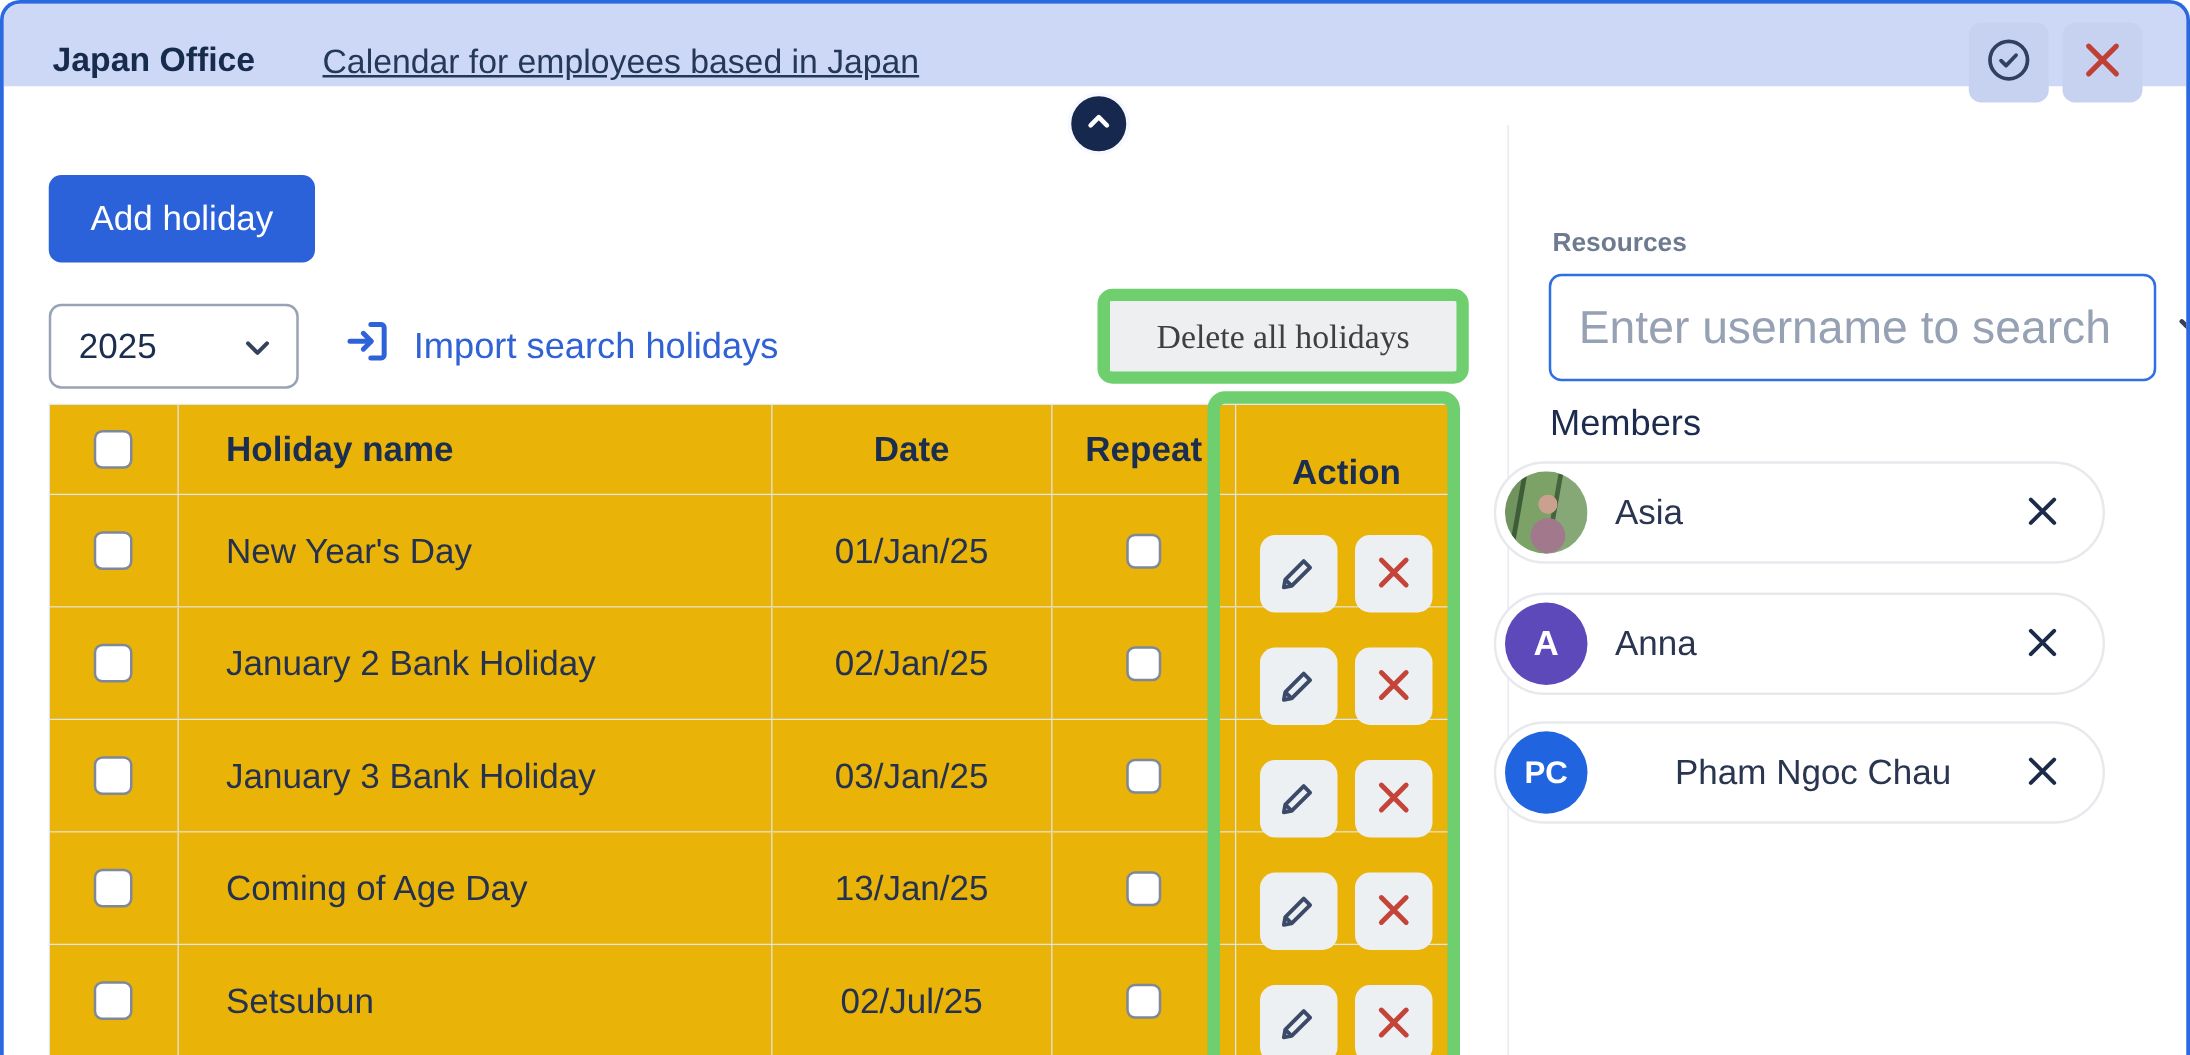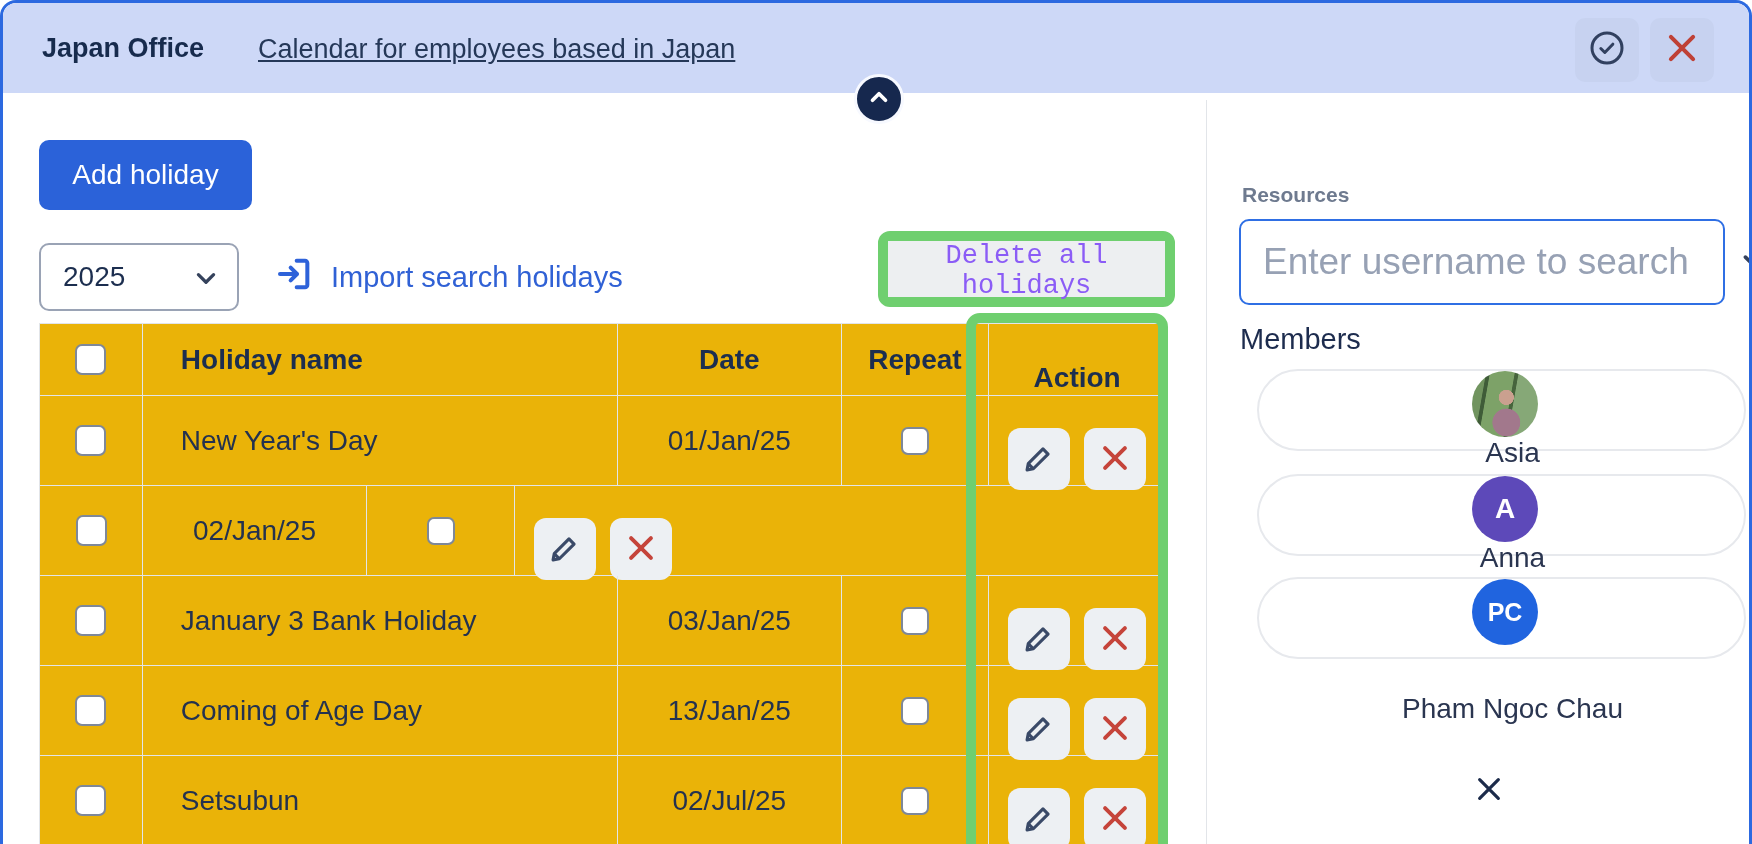--- a/index.html
+++ b/index.html
@@ -2,21 +2,21 @@
 <html><head>
 <meta charset="utf-8">
 <style>
   * { margin:0; padding:0; box-sizing:border-box; }
   html,body { width:1752px; height:844px; overflow:hidden; background:#ffffff;
               font-family:"Liberation Sans", sans-serif; }
   .app { position:absolute; inset:0; width:1752px; height:844px; background:#ffffff;
          border:3px solid #2c69e0; border-bottom:none; border-radius:16px 16px 0 0; overflow:hidden; }
 
   
-  .header { position:absolute; left:0; top:0; right:0; height:90px; background:#cdd8f7;
+  .header { position:absolute; left:0; top:0; right:0; height:66px; background:#cdd8f7;
             border-radius:13px 13px 0 0; }
   .hdr-title { position:absolute; left:39px; top:30px; font-size:27px; font-weight:bold; color:#172b4d; }
   .hdr-sub   { position:absolute; left:255px; top:31px; font-size:27px; color:#253858;text-decoration:underline; }
   .hdr-btn { position:absolute; top:15px; width:64px; height:64px; border-radius:10px;
              background:#c7d2f0; display:flex; align-items:center; justify-content:center; cursor:pointer; }
   .hdr-btn.confirm { left:1572px; }
   .hdr-btn.close   { left:1647px; }
 
   .collapse-btn { position:absolute; left:851px; top:71px; width:50px; height:50px; border-radius:50%;
                   background:#16284e; border:3px solid #f7f9ff; display:flex; align-items:center;
@@ -30,21 +30,21 @@
                  border:2px solid #9aa3b5; border-radius:10px; cursor:pointer;
                  display:flex; align-items:center; }
   .year-select .val { margin-left:22px; font-size:28px; color:#1c2e4f; }
   .year-select svg { position:absolute; right:18px; top:24px; }
   .import-link { position:absolute; left:272px; top:252px; height:44px; display:flex; align-items:center;
                  gap:16px; cursor:pointer; color:#3061d5; font-size:29px; }
 
   .delete-box { position:absolute; left:875px; top:228px; width:297px; height:76px;
                 border:10px solid #6fcf6f; border-radius:12px; background:transparent; z-index:5; }
   .btn-delete-all { width:100%; height:100%; background:#edeff1; border:none; font-size:27px;
-                    color:#8b5cf6; cursor:pointer; font-family:Liberation Mono, monospace; }
+                    color:#404040; cursor:pointer; font-family:Liberation Serif, serif; }
 
   
   .table { position:absolute; left:36px; top:320px; width:1127px; border:1px solid #e2e5e9;
            border-bottom:none; }
   .trow { display:flex; border-bottom:1px solid #e2e5e9; background:#eab308; }
   .trow.head { height:72px; }
   .trow.body { height:90px; }
   .tcell { display:flex; align-items:center; border-right:1px solid #e2e5e9; }
   .tcell:last-child { border-right:none; }
   .c-check { width:103px; justify-content:center; }
@@ -70,22 +70,22 @@
   .search-wrap { position:absolute; left:1236px; top:216px; width:486px; height:86px;
                  border:2px solid #2f6fe4; border-radius:10px; background:#ffffff;
                  display:flex; align-items:center; }
   .search-wrap .caret { width:2px; height:42px; background:#2c3e5d; margin-left:20px; }
   .search-input { flex:1; border:none; outline:none; font-size:37px; color:#24324f; margin-left:2px;
                   font-family:"Liberation Sans", sans-serif; background:transparent; }
   .search-input::placeholder { color:#97a1b4; }
   .search-wrap svg { margin-right:20px; flex:none; }
   .members-label { position:absolute; left:1237px; top:320px; font-size:29px; color:#1d2c4e; }
 
-  .chip { position:absolute; left:1254px; width:489px; height:82px; background:#ffffff;
-          border:2px solid #e7e9ed; border-radius:41px; display:flex; align-items:center;flex-direction:column; }
+  .chip { position:absolute; left:1192px; width:489px; height:82px; background:#ffffff;
+          border:2px solid #e7e9ed; border-radius:41px; display:flex; align-items:center; }
   .chip .avatar { width:66px; height:66px; border-radius:50%; margin-left:7px; flex:none;
                   display:flex; align-items:center; justify-content:center;
                   color:#ffffff; font-weight:bold; font-size:28px; }
   .avatar.photo { background:
       radial-gradient(circle at 52% 40%, #caa08f 0 14%, rgba(0,0,0,0) 15%),
       radial-gradient(circle at 52% 78%, #a2788c 0 22%, rgba(0,0,0,0) 23%),
       linear-gradient(100deg, #71945f 0 18%, #3f5c38 19% 23%, #7da268 24% 55%, #46643c 56% 60%, #86a877 61% 100%); }
   .avatar.anna { background:#5d49b9; }
   .avatar.pc   { background:#2064df; font-size:25px; }
   .chip .mname { margin-left:22px; font-size:28px; color:#2a3550; flex:1; }
@@ -182,20 +182,21 @@
                 <path d="M5 5l14 14M19 5L5 19"></path>
               </svg></span>
         </button>
       </div>
     </div>
 
     <div class="trow body">
       <div class="tcell c-check">
           <span class="cbox"></span>
         </div>
+      <div class="tcell c-name">January 2 Bank Holiday</div>
       <div class="tcell c-date">02/Jan/25</div>
       <div class="tcell c-rep">
           <span class="cbox small"></span>
         </div>
       <div class="tcell c-act">
         <button class="act-btn">
           <span><svg width="34" height="34" viewBox="0 0 24 24" fill="none" stroke="#3a4a68" stroke-width="2.2" stroke-linejoin="round">
                 <path d="M14.8 5.6l3.6 3.6L8 19.6 3.6 20.4 4.4 16 14.8 5.6z"></path>
                 <path d="M4.4 16l3.6 3.6" fill="#3a4a68"></path>
               </svg></span>

